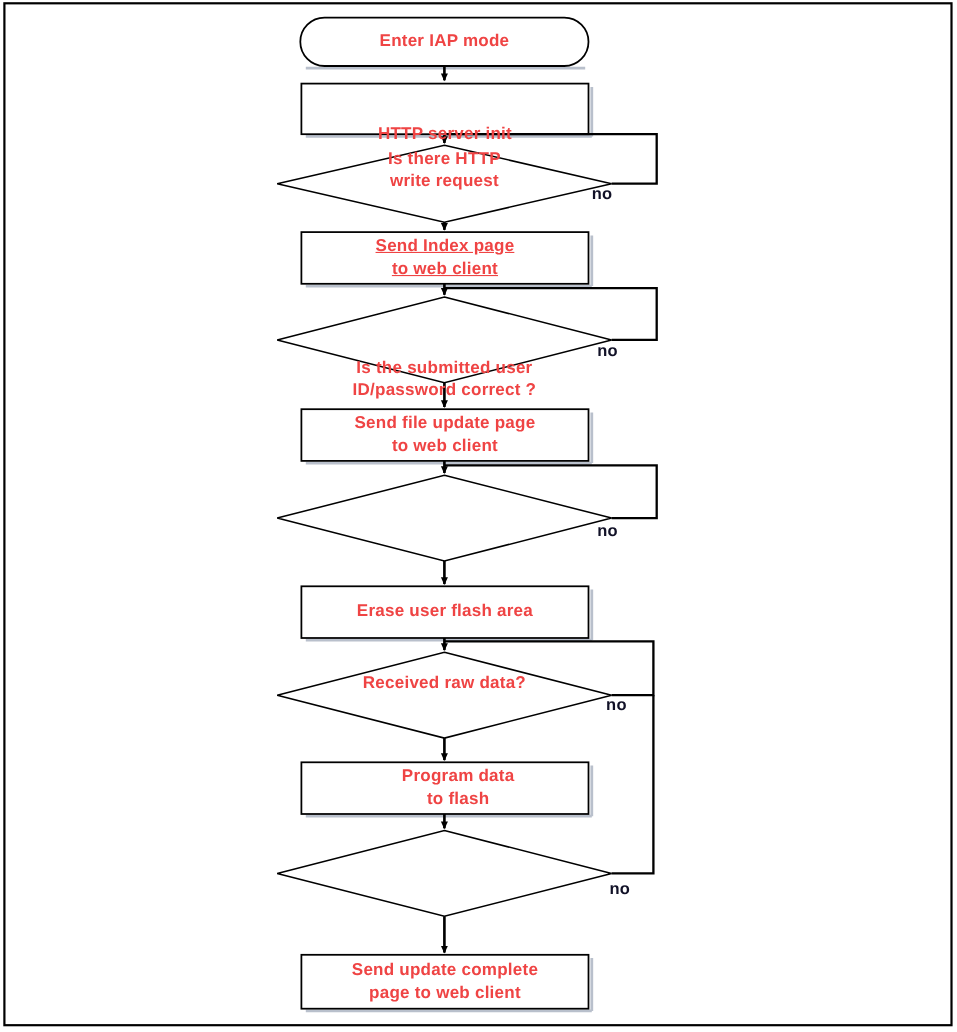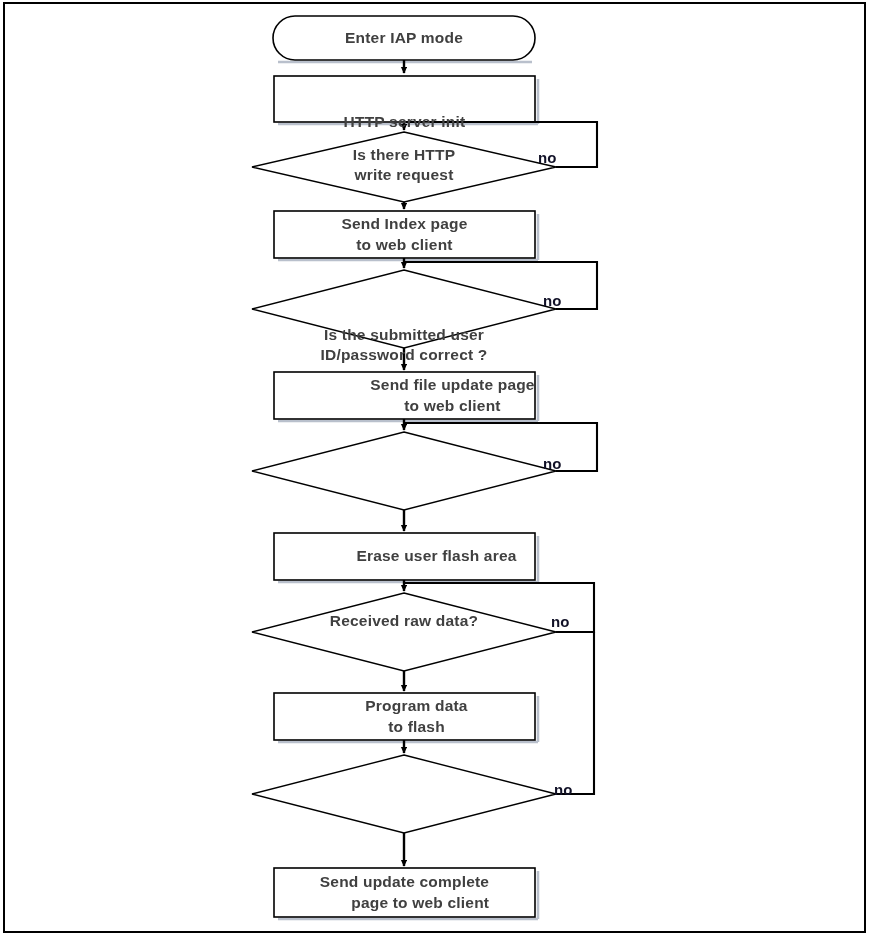--- a/index.html
+++ b/index.html
@@ -32,35 +32,36 @@
     top: 0;
     width: 870px;
     height: 938px;
   }
   .node-label {
     position: absolute;
     display: flex;
     align-items: center;
     justify-content: center;
     text-align: center;
-    color: #404040;
+    color: #ef4444;
     font-weight: bold;
     font-size: 15.5px;
     line-height: 1.32;
     letter-spacing: 0.2px;
     pointer-events: none;
     white-space: pre-line;
   }
   .branch-label {
     position: absolute;
     color: #111127;
     font-weight: bold;
     font-size: 15px;
     letter-spacing: 0.2px;
     line-height: 1;
+    margin-top: 19px;
   }
 </style>
 </head>
 <body>
 
 <div id="canvas">
 
   <div id="frame-border"></div>
 
   <svg id="flow-svg" viewBox="0 0 870 938" xmlns="http://www.w3.org/2000/svg">
@@ -129,42 +130,42 @@
       <path d="M556,632 L594,632 L594,583 L404,583"></path>
 
       <path d="M556,794 L594,794 L594,632"></path>
     </g>
   </svg>
 
   <div class="node-label" style="left:273px; top:16px; width:262px; height:44px;">Enter IAP mode</div>
 
   <div class="node-label" style="left:274px; top:76px; width:261px; height:46px;margin-top:23px;">HTTP server init</div>
 
-  <div class="node-label" style="left:272px; top:136px; width:264px; height:58px;">Is there HTTP
+  <div class="node-label" style="left:272px; top:126px; width:264px; height:58px;">Is there HTTP
 write request</div>
 
-  <div class="node-label" style="left:274px; top:211px; width:261px; height:47px;">Send Index page
+  <div class="node-label" style="left:274px; top:211px; width:261px; height:47px;text-decoration:underline;">Send Index page
 to web client</div>
 
   <div class="node-label" style="left:264px; top:282px; width:280px; height:54px;margin-top:36px;">Is the submitted user
 ID/password correct ?</div>
 
-  <div class="node-label" style="left:274px; top:372px; width:261px; height:47px;margin-left:48px;">Send file update page
+  <div class="node-label" style="left:274px; top:372px; width:261px; height:47px;">Send file update page
 to web client</div>
 
 
-  <div class="node-label" style="left:274px; top:533px; width:261px; height:47px;padding-left:32px;">Erase user flash area</div>
+  <div class="node-label" style="left:274px; top:533px; width:261px; height:47px;">Erase user flash area</div>
 
   <div class="node-label" style="left:264px; top:594px; width:280px; height:54px;">Received raw data?</div>
 
   <div class="node-label" style="left:274px; top:693px; width:261px; height:47px;margin-left:12px;">Program data
 to flash</div>
 
 
-  <div class="node-label" style="left:274px; top:868px; width:261px; height:49px;text-align:right;">Send update complete
+  <div class="node-label" style="left:274px; top:868px; width:261px; height:49px;">Send update complete
 page to web client</div>
 
   <div class="branch-label" style="left:538px; top:150px;">no</div>
   <div class="branch-label" style="left:543px; top:293px;">no</div>
   <div class="branch-label" style="left:543px; top:456px;">no</div>
   <div class="branch-label" style="left:551px; top:614px;">no</div>
   <div class="branch-label" style="left:554px; top:782px;">no</div>
 
 </div>
 

